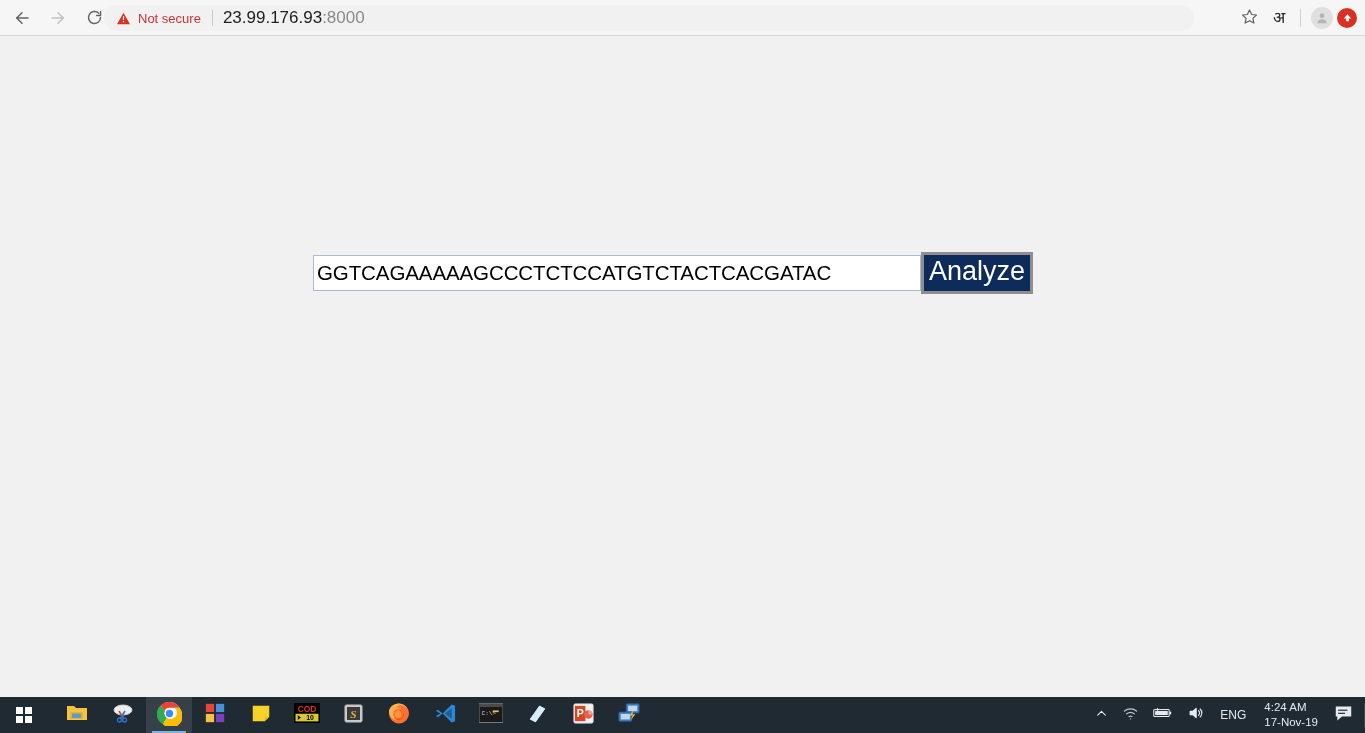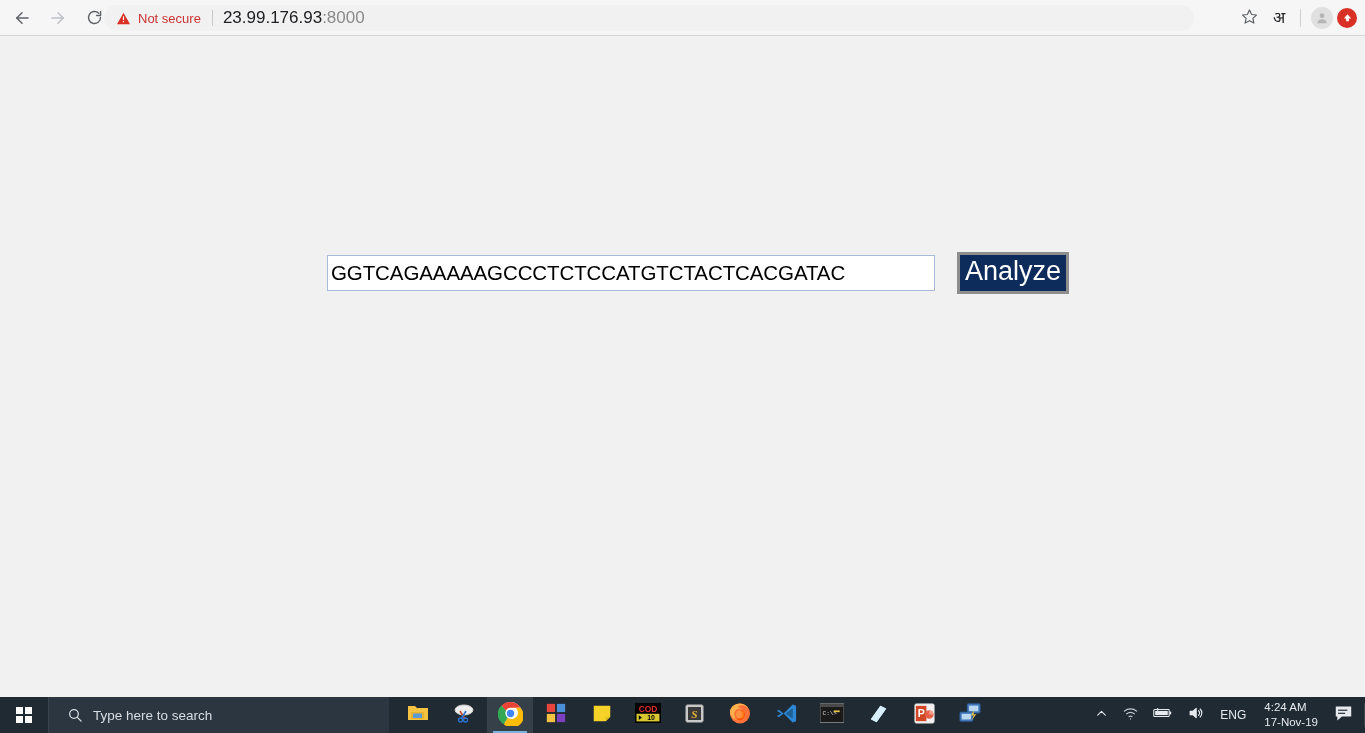--- a/index.html
+++ b/index.html
@@ -152,24 +152,23 @@
     height: 36px;
     box-sizing: border-box;
     border: 1px solid #a8bad8;
     background: #ffffff;
     font-family: "Liberation Sans", sans-serif;
     font-size: 20.5px;
     color: #000;
     padding: 0 3px;
     outline: none;
     letter-spacing: -0.1px;
-    margin-left: 14px;
   }
   .analyze-btn {
-    margin-left: 22px;
+    margin-left: 0;
     height: 42px;
     box-sizing: border-box;
     background: #0d2c5c;
     color: #ffffff;
     border: 3px solid #8e8e8e;
     font-family: "Liberation Sans", sans-serif;
     font-size: 27px;
     line-height: 1;
     padding: 0 5px 3px 5px;
     cursor: default;
@@ -369,29 +368,20 @@
 
   <div class="start-btn">
     <span class="win-logo">
       <i></i>
         <i></i>
         <i></i>
         <i></i>
     </span>
   </div>
 
-  <div class="search-box">
-    <span class="search-icon-wrap">
-      <svg width="16" height="16" viewBox="0 0 24 24" fill="none" stroke="#d8dde2" stroke-width="1.9" stroke-linecap="round">
-        <circle cx="10.5" cy="10.5" r="6.5"></circle>
-        <line x1="15.5" y1="15.5" x2="21" y2="21"></line>
-      </svg>
-    </span>
-    <span class="search-placeholder">Type here to search</span>
-  </div>
 
   <div class="tb-apps">
 
     <div class="app-icon">
       <span>
         <svg width="24" height="24" viewBox="0 0 24 24">
           <path d="M2 5h7l2 2h11v12H2z" fill="#f5c242"></path>
           <rect x="5" y="11" width="13" height="7" fill="#e8b22e"></rect>
           <rect x="7" y="12.5" width="9" height="4.5" fill="#5b9bd5"></rect>
         </svg>

